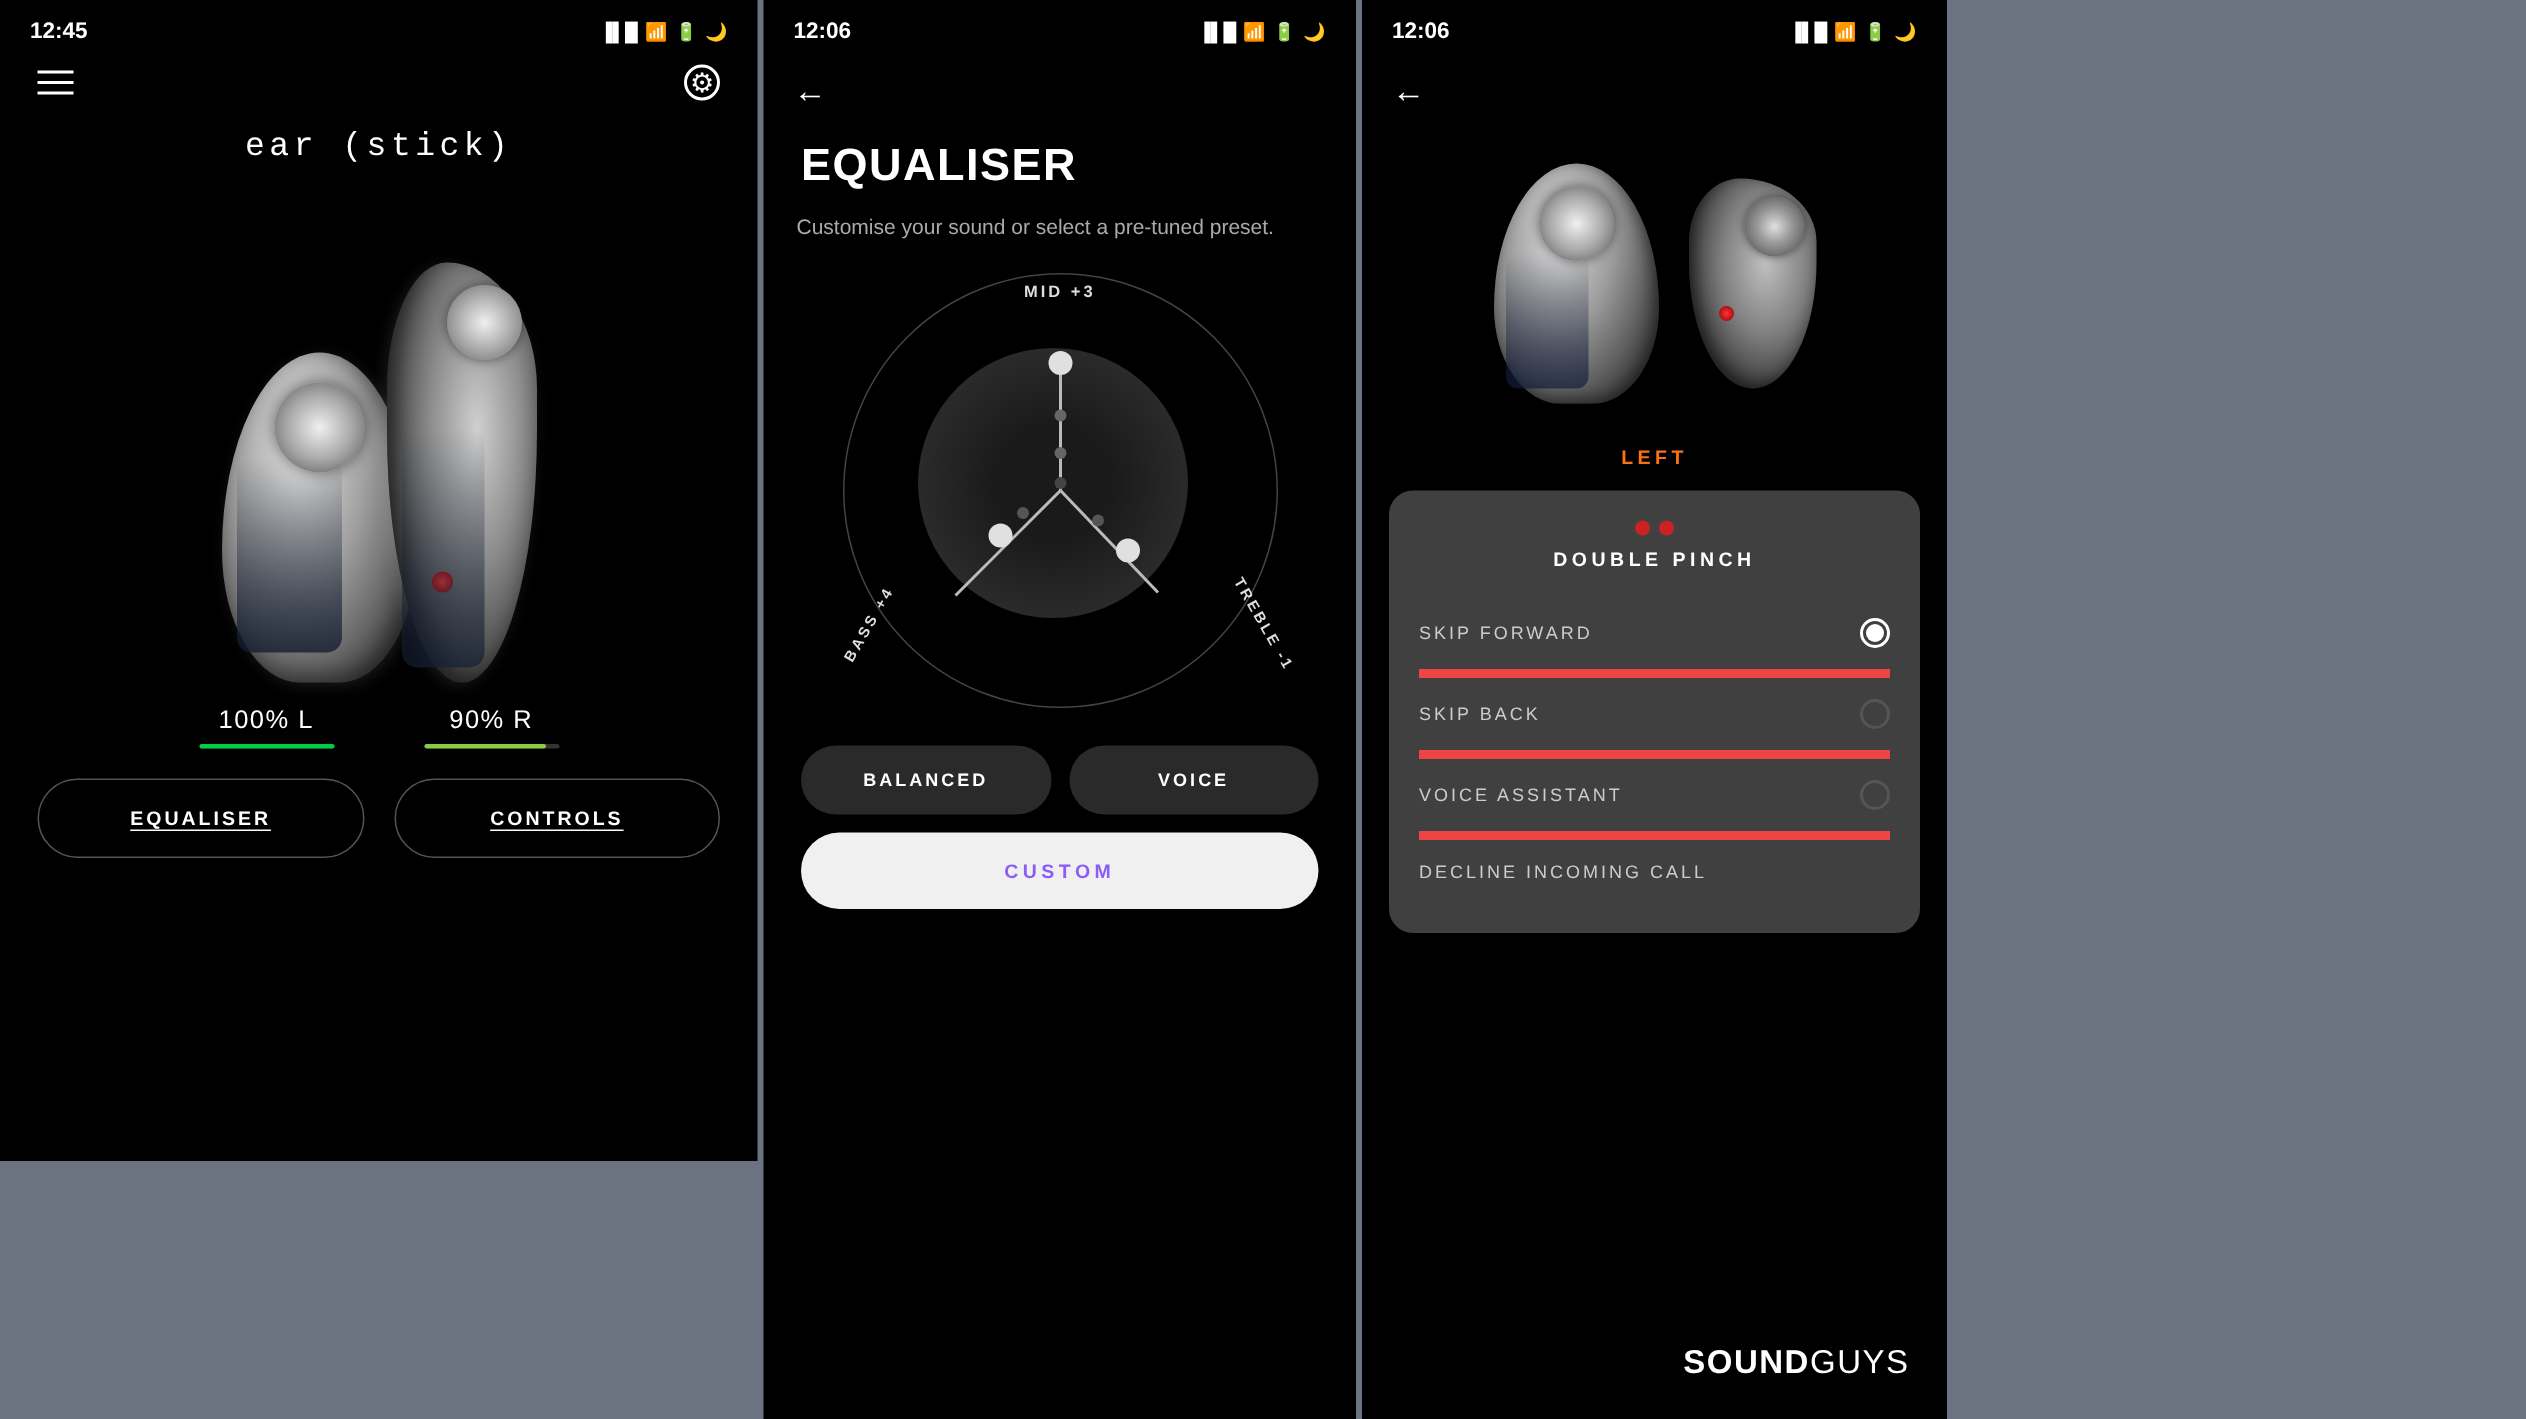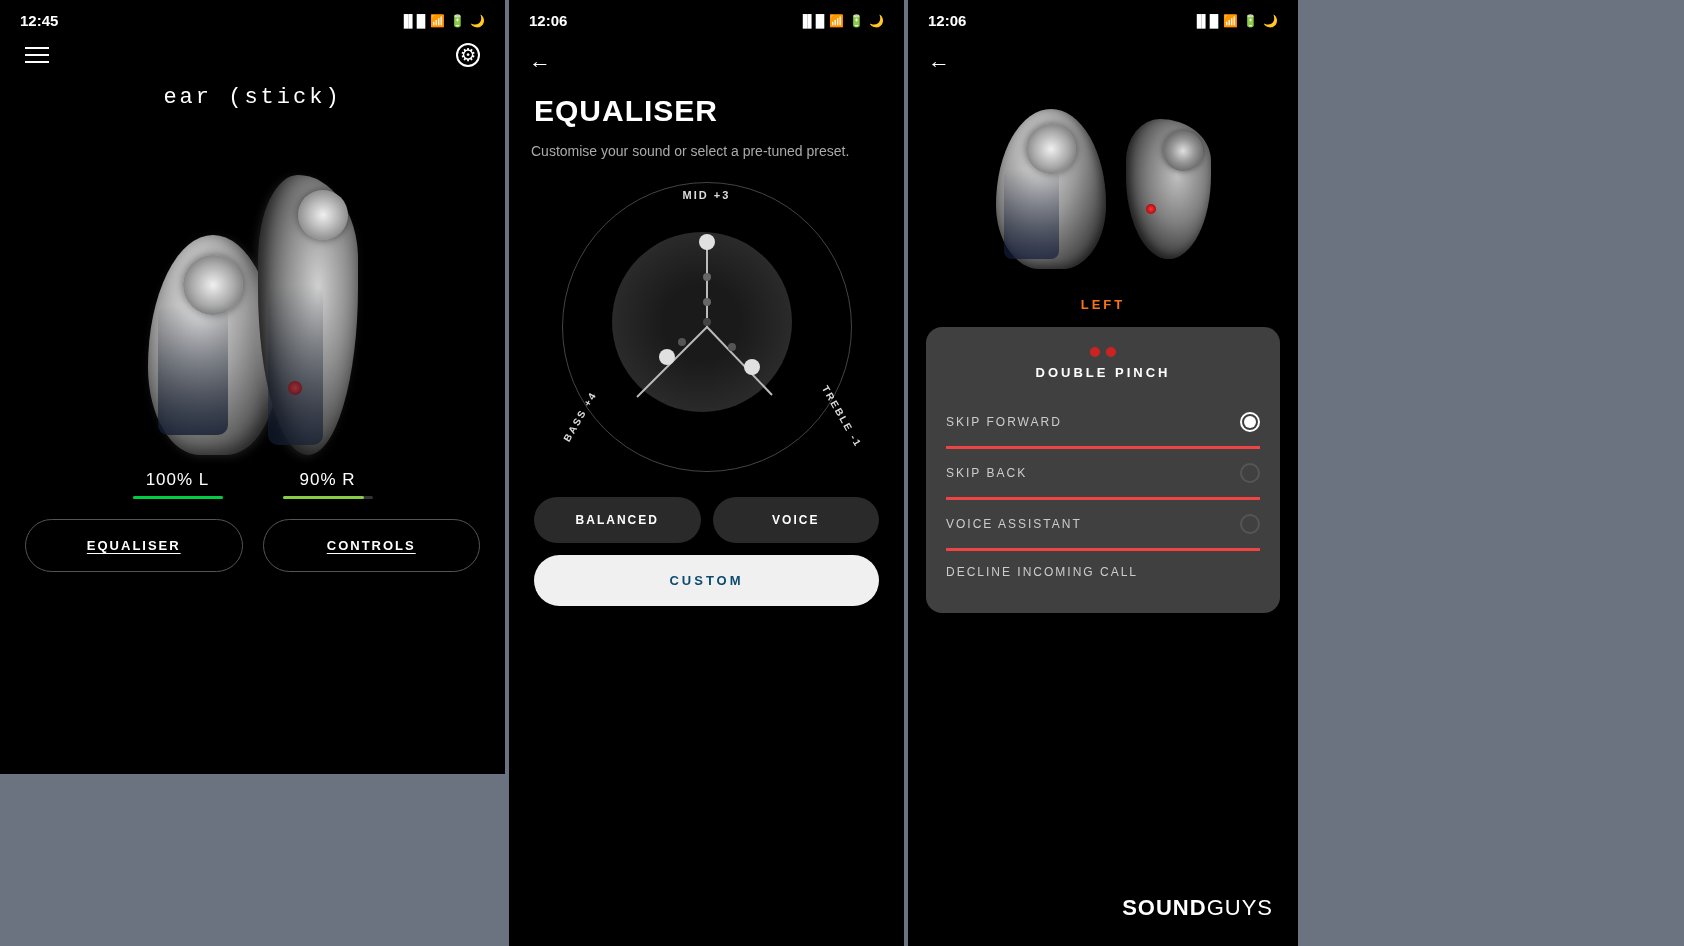--- a/index.html
+++ b/index.html
@@ -266,21 +266,21 @@
       text-align: center;
     }
 
     .custom-btn {
       width: calc(100% - 50px);
       margin: 0 25px;
       padding: 18px;
       background: #f0f0f0;
       border: none;
       border-radius: 30px;
-      color: #0c4a6e;
+      color: #8b5cf6;
       font-size: 13px;
       letter-spacing: 3px;
       font-weight: 700;
       cursor: pointer;
     }
 
     
     .earbuds-container-3 {
       display: flex;
       justify-content: center;
@@ -344,21 +344,21 @@
       letter-spacing: 3px;
       font-weight: 600;
       margin-bottom: 18px;
     }
 
     .control-option {
       display: flex;
       justify-content: space-between;
       align-items: center;
       padding: 14px 0;
-      border-bottom: 3px solid #ef4444;
+      border-bottom: 6px solid #ef4444;
     }
 
     .control-option:last-child {
       border-bottom: none;
     }
 
     .control-option-label {
       color: #ccc;
       font-size: 12px;
       letter-spacing: 2px;

